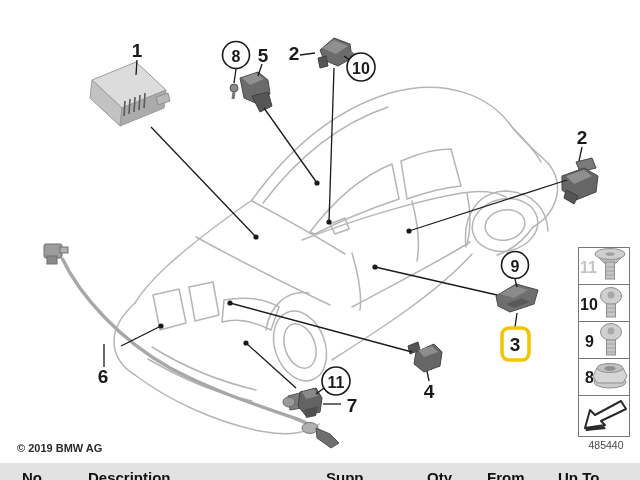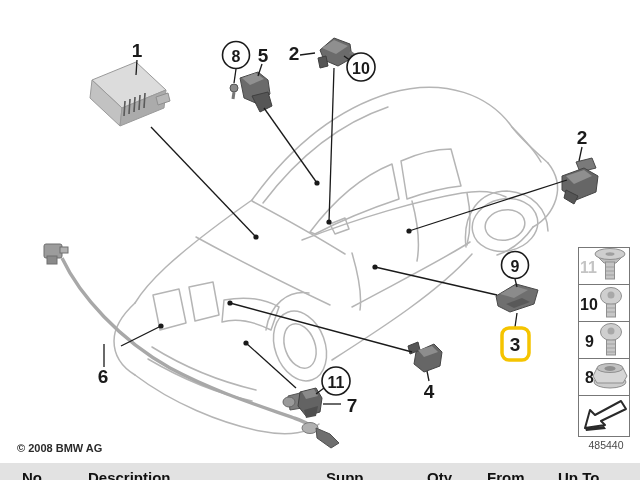--- a/index.html
+++ b/index.html
@@ -257,21 +257,21 @@
         <g>
           <path d="M585,428 L590,410 L595,415 L621,401 L626,409 L601,421 L605,425 Z" fill="#fff" stroke="#2a2a2a" stroke-width="2" stroke-linejoin="round"></path>
           <path d="M585,428 L604,426 L606,429 L586,431 Z" fill="#2a2a2a"></path>
         </g>
       </g>
 
       <text class="num" x="606" y="449">485440</text>
     </g>
   </svg>
 
-  <div class="copyright">© 2008 BMW AG</div>
+  <div class="copyright">© 2019 BMW AG</div>
 
   <div class="bottom-bar">
     <span class="col" style="left:22px">No</span>
     <span class="col" style="left:88px">Description</span>
     <span class="col" style="left:326px">Supp</span>
     <span class="col" style="left:427px">Qty</span>
     <span class="col" style="left:487px">From</span>
     <span class="col" style="left:558px">Up To</span>
   </div>
 </div>

